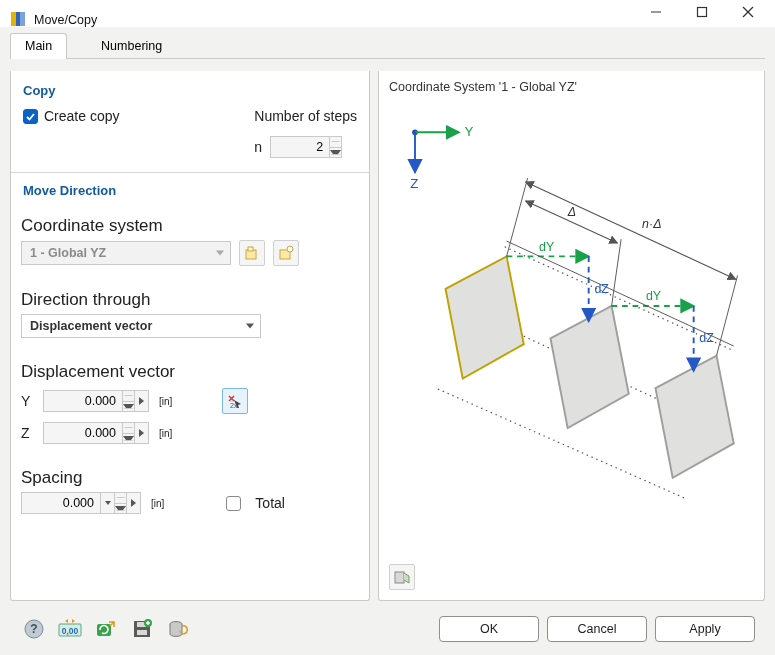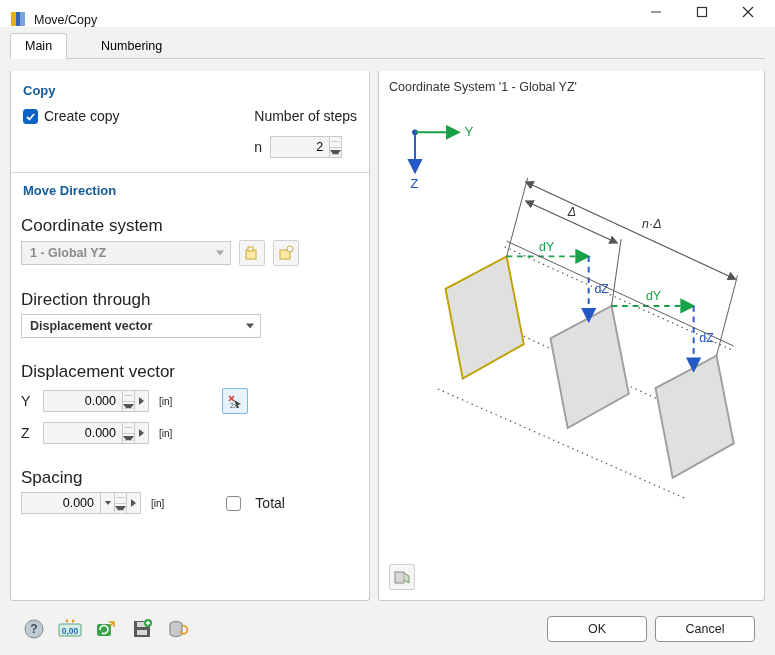--- a/index.html
+++ b/index.html
@@ -379,14 +379,15 @@
       <svg width="22" height="22">
           <ellipse cx="9" cy="6" rx="6" ry="2.4" fill="#c9c9c9" stroke="#7a7a7a"></ellipse>
           <path d="M3 6 V16 a6 2.4 0 0 0 12 0 V6" fill="#c9c9c9" stroke="#7a7a7a"></path>
           <path d="M15 8 a4 4 0 1 1 -1 7" fill="none" stroke="#e29a1a" stroke-width="1.6"></path>
           <path d="M14 15 l-2 -1 l1 -2" fill="#e29a1a"></path>
         </svg>
     </div>
     <div class="spacer"></div>
     <div class="btn">OK</div>
     <div class="btn">Cancel</div>
+    <div class="btn">Apply</div>
   </div>
 </div>
 
 </body></html>

